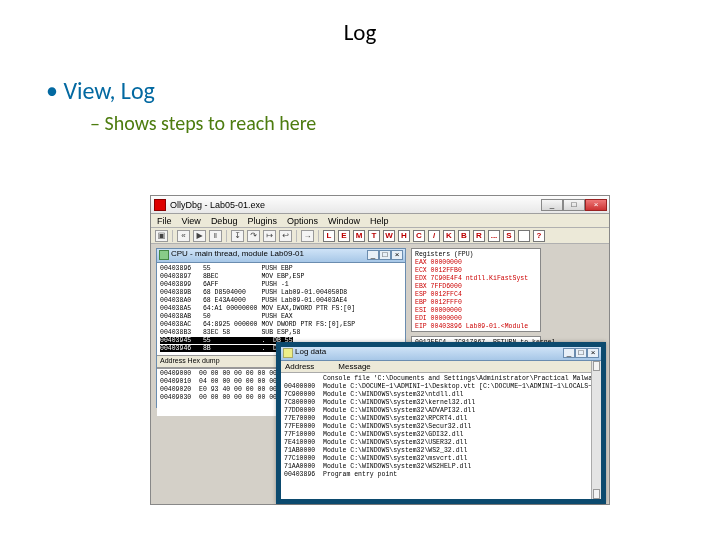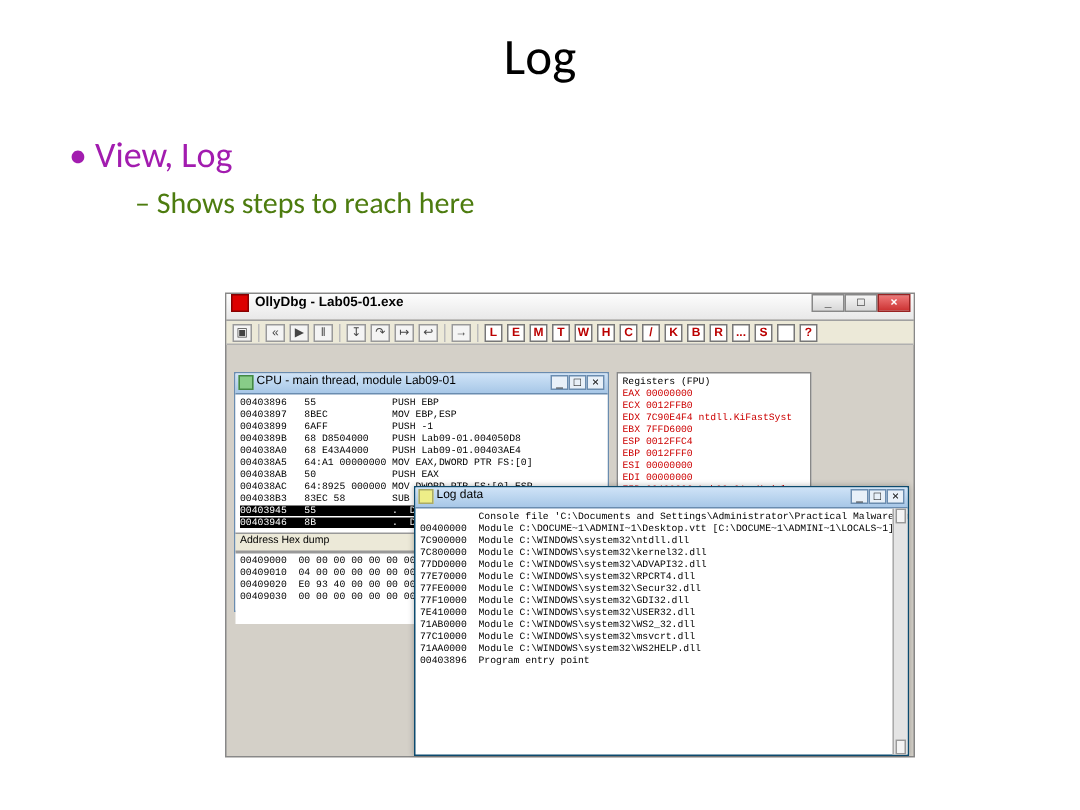--- a/index.html
+++ b/index.html
@@ -6,29 +6,29 @@
   body {
     width: 720px;
     height: 540px;
     background: #fff;
     font-family: Calibri, Arial, sans-serif;
     position: relative;
     overflow: hidden;
   }
   .slide-title {
     text-align: center;
-    font-size: 34px;
+    font-size: 23px;
     font-weight: 400;
     margin-top: 18px;
     color: #000;
   }
   .bullet {
     margin: 30px 0 0 46px;
     font-size: 24px;
-    color: #a21caf;
+    color: #0369a1;
   }
   .bullet::before { content: "• "; }
   .subbullet {
     margin: 6px 0 0 90px;
     font-size: 20px;
     color: #4d7c0f;
   }
   .subbullet::before { content: "– "; }
   .app-area {
     position: absolute;
@@ -45,24 +45,24 @@
     position: absolute;
     left: 0; top: 0; right: 0;
     height: 100%;
     background: #d4d0c8;
     border: 1px solid #888;
   }
   .titlebar {
     height: 18px;
     background: linear-gradient(#fdfdfd, #e8e8e8);
     display: flex;
+    align-items: center;
     border-bottom: 1px solid #a0a0a0;
     font-size: 9px;
     padding-left: 3px;
-    font-weight: bold;
   }
   .titlebar .appicon {
     width: 12px; height: 12px;
     background: #d00; border: 1px solid #800;
     margin-right: 4px;
   }
   .titlebar .spacer { flex: 1; }
   .winbtns { display: flex; gap: 0; margin-right: 2px; }
   .winbtn {
     width: 22px; height: 12px;
@@ -170,22 +170,22 @@
   .stackpane {
     position:absolute; left:260px; top:140px; width:130px; height:72px;
     border:1px solid #888; background:#fff;
     font-family:"Courier New",monospace; font-size:6.5px; line-height:8px;
     white-space:pre; padding:2px 3px;
   }
   
   .logwin {
     position: absolute;
     left: 125px; bottom: 0;
-    width: 330px; height: 180px;
-    border: 1px solid #0c4a6e;
+    width: 330px; height: 162px;
+    border: 5px solid #0c4a6e;
     background: #fff;
     box-shadow: 0 0 4px rgba(0,0,0,0.3);
   }
   .loghdr {
     height:12px; background:#ece9d8; font-size:8px; padding:1px 4px;
     display:flex; gap:24px; border-bottom:1px solid #aaa;
   }
   .logbody{
     font-family:"Courier New",monospace; font-size:6.5px; line-height:8px;
     white-space:pre; padding:2px 3px; height:115px; overflow:hidden;
@@ -207,20 +207,29 @@
   <div class="mainwin">
     <div class="titlebar">
       <span class="appicon"></span>
       <span>OllyDbg - Lab05-01.exe</span>
       <span class="spacer"></span>
       <div class="winbtns">
         <span class="winbtn">_</span>
         <span class="winbtn">□</span>
         <span class="winbtn close">×</span>
       </div>
+    </div>
+    <div class="menubar">
+      <span class="menuitem">File</span>
+      <span class="menuitem">View</span>
+      <span class="menuitem">Debug</span>
+      <span class="menuitem">Plugins</span>
+      <span class="menuitem">Options</span>
+      <span class="menuitem">Window</span>
+      <span class="menuitem">Help</span>
     </div>
     <div class="toolbar">
       <span class="tbtn">▣</span>
       <span class="sep"></span>
       <span class="tbtn">«</span>
       <span class="tbtn">▶</span>
       <span class="tbtn">‖</span>
       <span class="sep"></span>
       <span class="tbtn">↧</span>
       <span class="tbtn">↷</span>
@@ -299,20 +308,24 @@
     <div class="logwin">
       <div class="childtitle">
         <span class="cicon" style="background:#ee8;border-color:#aa6;"></span>
         <span>Log data</span>
         <div class="cbtns">
           <span class="cbtn">_</span>
           <span class="cbtn">□</span>
           <span class="cbtn">×</span>
         </div>
       </div>
+      <div class="loghdr">
+        <span>Address</span>
+        <span>Message</span>
+      </div>
       <div class="logbody">          Console file 'C:\Documents and Settings\Administrator\Practical Malware Analysis Labs' 'workin
 00400000  Module C:\DOCUME~1\ADMINI~1\Desktop.vtt [C:\DOCUME~1\ADMINI~1\LOCALS~1]
 7C900000  Module C:\WINDOWS\system32\ntdll.dll
 7C800000  Module C:\WINDOWS\system32\kernel32.dll
 77DD0000  Module C:\WINDOWS\system32\ADVAPI32.dll
 77E70000  Module C:\WINDOWS\system32\RPCRT4.dll
 77FE0000  Module C:\WINDOWS\system32\Secur32.dll
 77F10000  Module C:\WINDOWS\system32\GDI32.dll
 7E410000  Module C:\WINDOWS\system32\USER32.dll
 71AB0000  Module C:\WINDOWS\system32\WS2_32.dll

